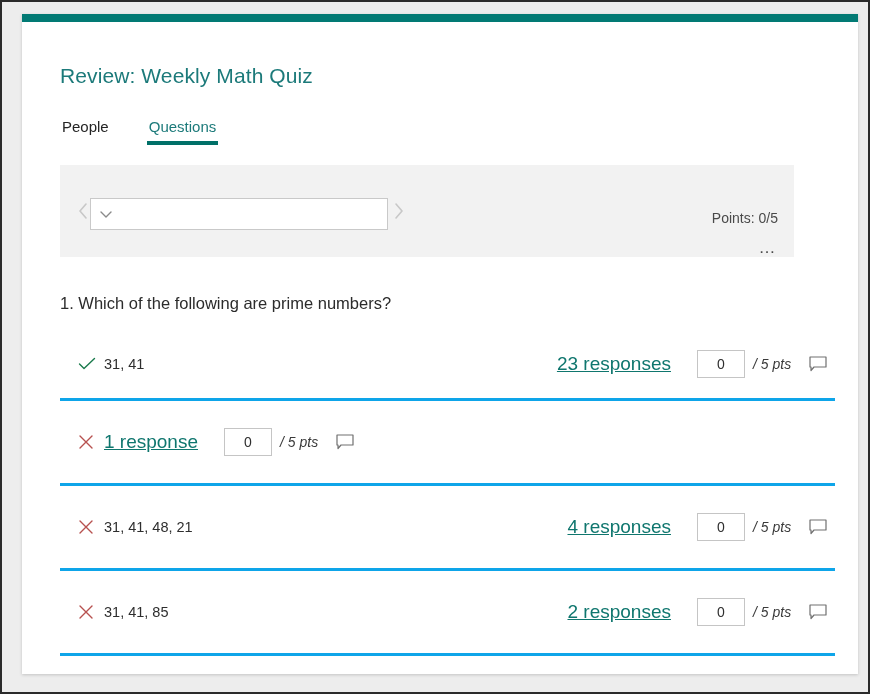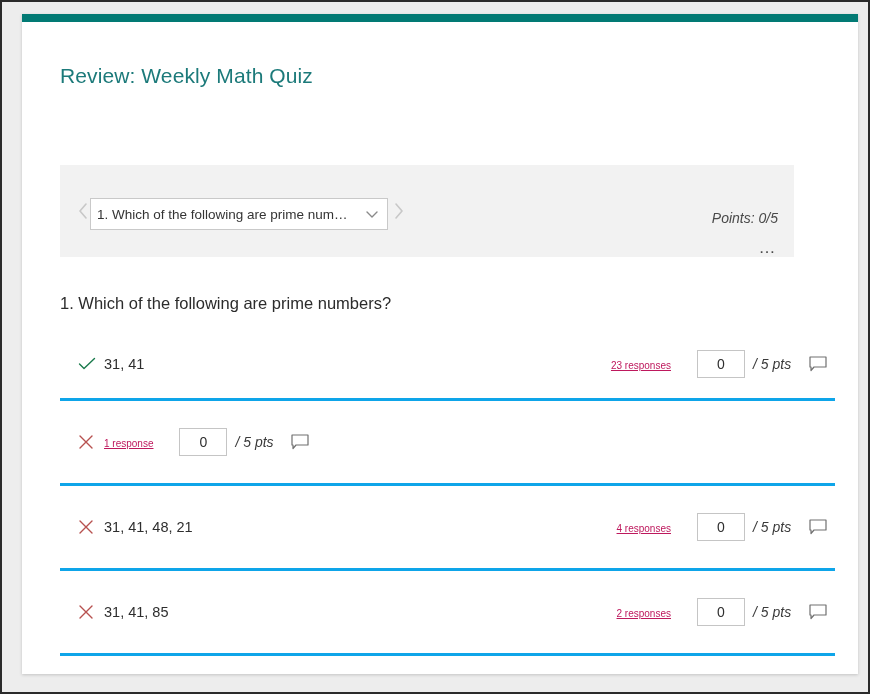--- a/index.html
+++ b/index.html
@@ -157,21 +157,20 @@
   }
   .q-dropdown-caret svg { display: block; }
 
   .points-label {
     position: absolute;
     right: 16px;
     top: 45px;
     font-size: 14px;
     color: #4a4a4a;
     white-space: nowrap;
-    font-style: italic;
   }
 
   .more-menu {
     position: absolute;
     right: 16px;
     top: 78px;
     font-size: 17px;
     line-height: 10px;
     letter-spacing: 2.5px;
     color: #4a4a4a;
@@ -226,22 +225,22 @@
     color: #2e2e2e;
     white-space: nowrap;
   }
 
   .opt-responses {
     flex: 0 0 auto;
     text-align: right;
     margin-right: 26px;
   }
   .opt-responses a {
-    font-size: 10px;
-    color: #be185d;
+    font-size: 19px;
+    color: #0f766e;
     text-decoration: underline;
     cursor: pointer;
     white-space: nowrap;
   }
 
   .score-box {
     flex: 0 0 auto;
     width: 48px;
     height: 28px;
     box-sizing: border-box;
@@ -283,33 +282,40 @@
 <div class="screen">
   <div class="page-bg"></div>
 
   <div class="card">
     <div class="accent-bar"></div>
 
     <div class="card-inner">
 
       <div class="page-title">Review: Weekly Math Quiz</div>
 
+      <div class="tabs">
+        <div class="tab">
+          <span>People</span>
+        </div>
+        <div class="tab active">
+          <span>Questions</span>
+        </div>
+      </div>
 
       <div class="selector-panel">
 
         <div class="nav-chevron nav-prev">
           <span>
             <svg width="18" height="22" viewBox="0 0 18 22" fill="none">
               <path d="M12 4 L6 11 L12 18" stroke="#c8c8c8" stroke-width="1.6" fill="none" stroke-linecap="round" stroke-linejoin="round"></path>
             </svg>
           </span>
         </div>
 
         <div class="q-dropdown">
-          <span class="q-dropdown-label">1. Which of the following are prime num…</span>
           <span class="q-dropdown-caret">
             <svg width="14" height="14" viewBox="0 0 14 14" fill="none">
               <path d="M2 5 L7 10 L12 5" stroke="#8a8a8a" stroke-width="1.4" fill="none" stroke-linecap="round" stroke-linejoin="round"></path>
             </svg>
           </span>
         </div>
 
         <div class="nav-chevron nav-next">
           <span>
             <svg width="18" height="22" viewBox="0 0 18 22" fill="none">

